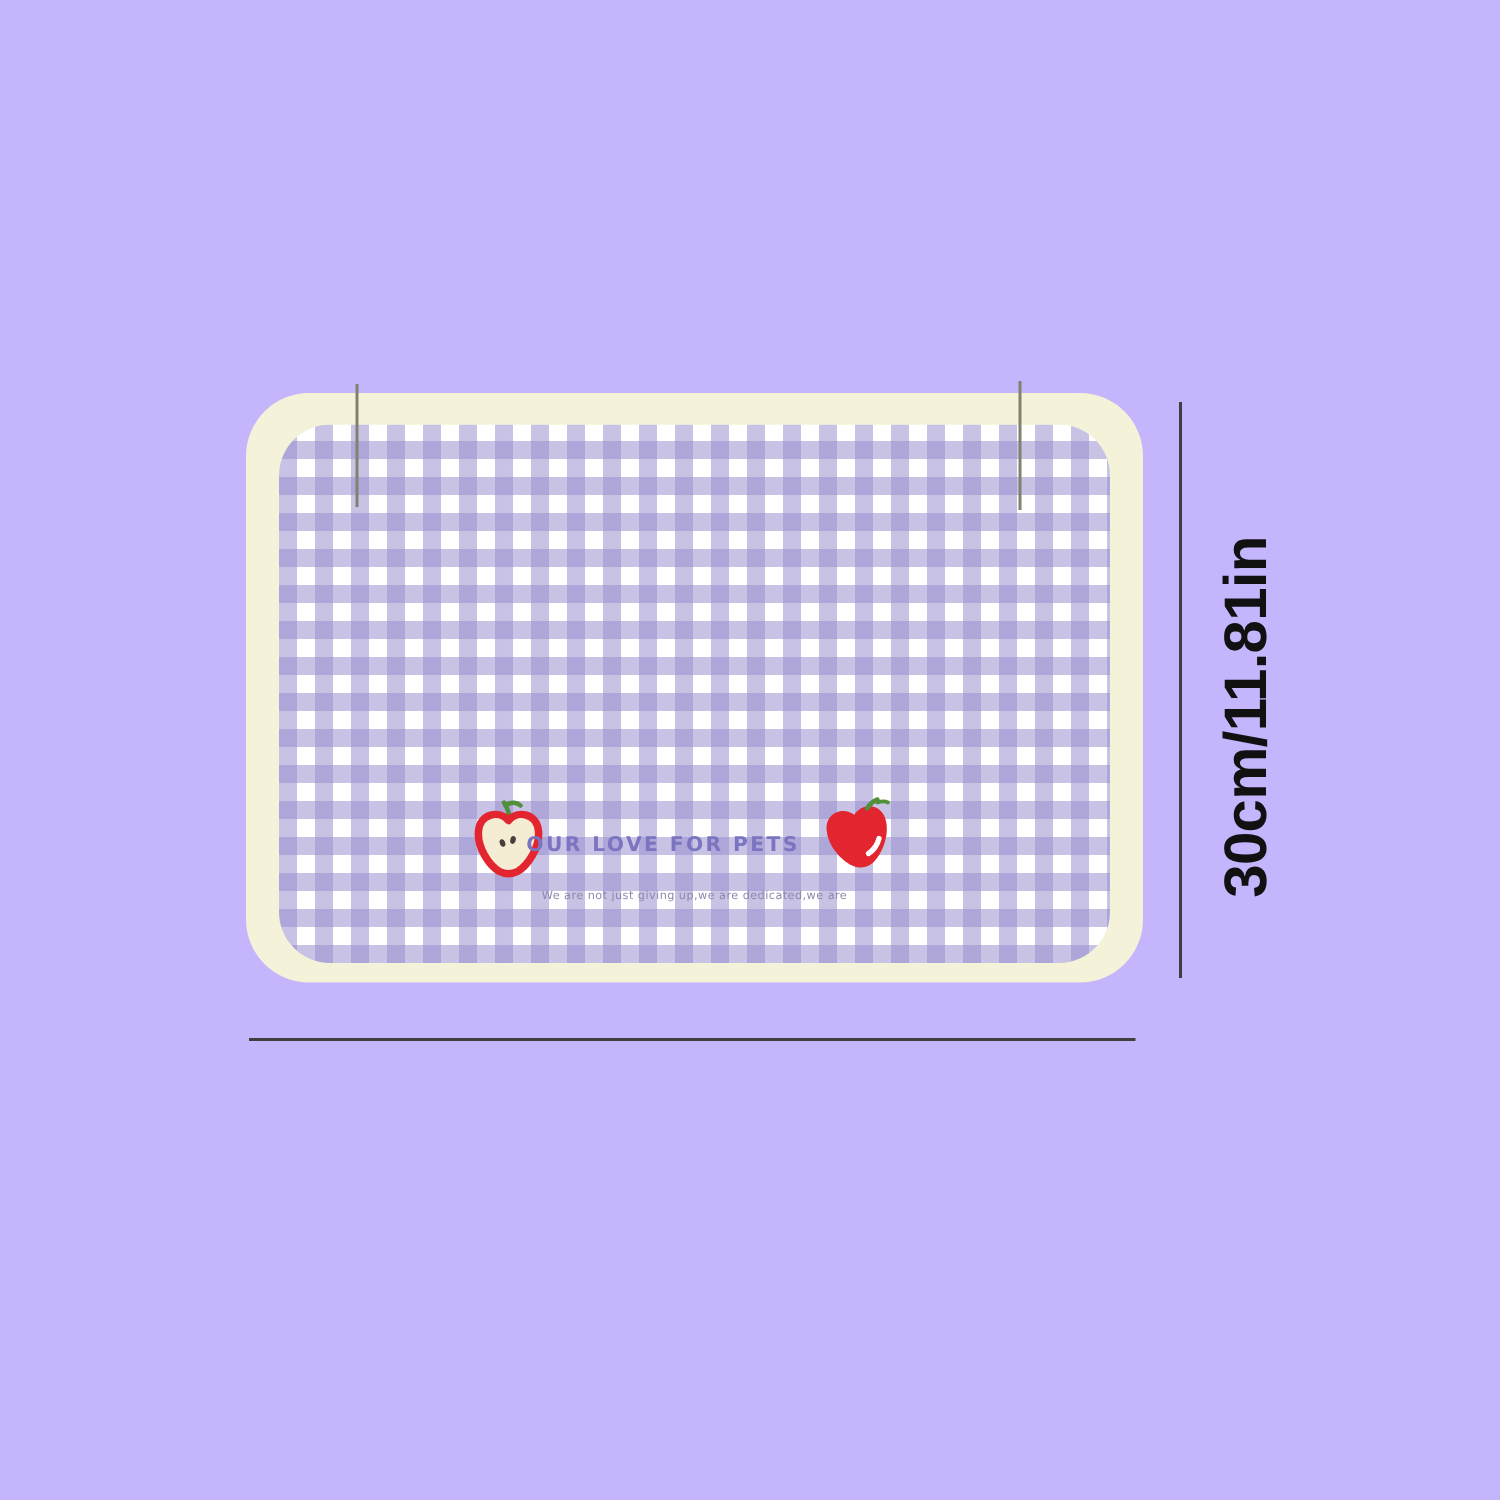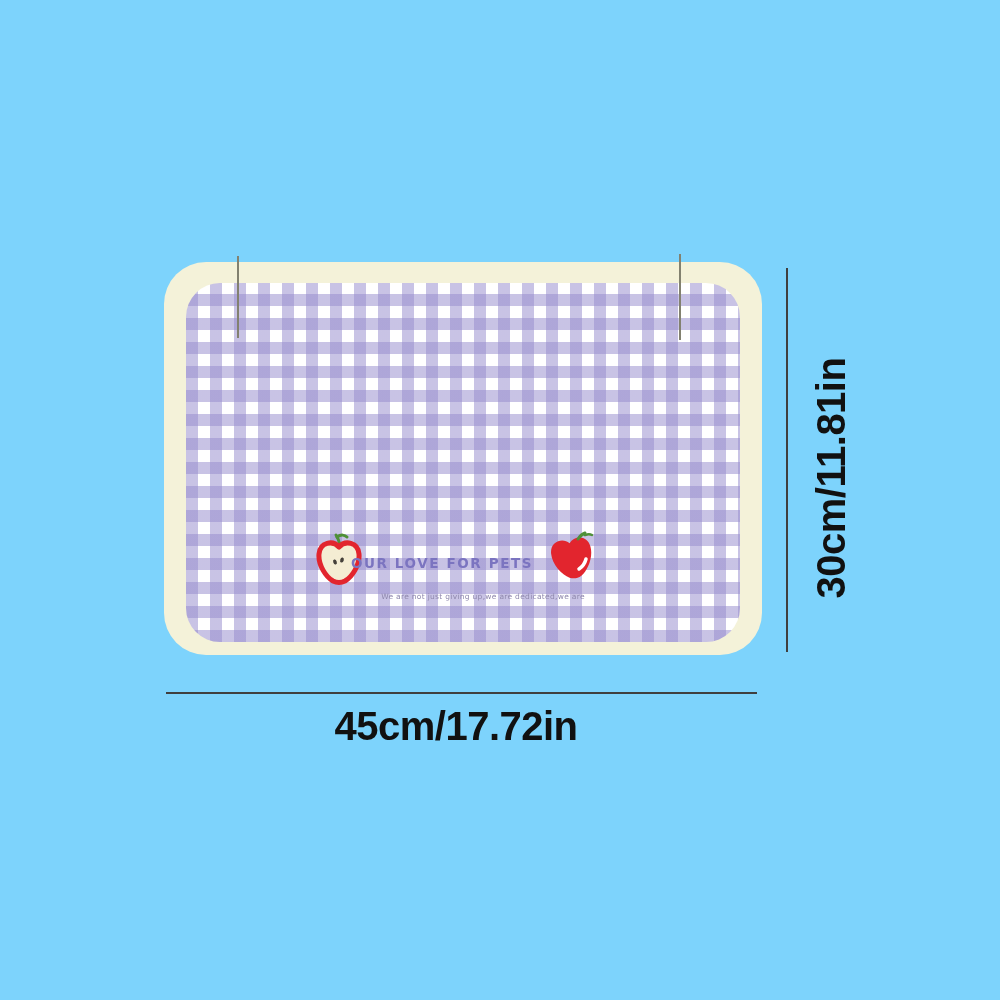--- a/index.html
+++ b/index.html
@@ -1,38 +1,38 @@
 <!DOCTYPE html>
 <html><head>
 <meta charset="utf-8">
 <style>
   html,body{margin:0;padding:0;background:#ffffff;}
   body{width:1000px;height:1000px;position:relative;overflow:hidden;
        font-family:"Liberation Sans", sans-serif;}
 
-  .canvas{position:absolute;left:0;top:0;width:1000px;height:1000px;background:#7dd3fc;}
+  .canvas{position:absolute;left:0;top:0;width:1000px;height:1000px;background:#c4b5fd;}
 
   
   .mat{position:absolute;left:164px;top:262px;width:598px;height:393px;
        background:#f4f2d9;border-radius:42px;}
   .gingham{position:absolute;left:22px;top:21px;right:22px;bottom:13px;
        border-radius:34px;background-color:#ffffff;
        background-image:
          repeating-linear-gradient(90deg, rgba(150,140,205,0.52) 0 12px, rgba(0,0,0,0) 12px 24px),
          repeating-linear-gradient(0deg,  rgba(150,140,205,0.52) 0 12px, rgba(0,0,0,0) 12px 24px);}
 
   
   .apple-cut{position:absolute;left:130px;top:249px;width:46px;height:54px;}
   .apple-red{position:absolute;left:362px;top:246px;width:48px;height:50px;}
   .brand{position:absolute;left:156px;top:272px;width:200px;text-align:center;
          font-family:"DejaVu Sans", sans-serif;font-weight:bold;font-size:13.5px;
          letter-spacing:1.6px;color:#7b74c0;white-space:nowrap;}
   .tagline{position:absolute;left:0;width:100%;text-align:center;
          font-family:"DejaVu Sans", sans-serif;font-size:7.5px;letter-spacing:0.3px;
-         color:#8f88ad;white-space:nowrap;padding-left:20px;}
+         color:#8f88ad;white-space:nowrap;}
   .tagline.l1{top:309px;}
   .tagline.l2{top:322px;}
 
   
   .string{position:absolute;width:2px;background:#82816f;}
   .string-left{left:237px;top:256px;height:82px;}
   .string-right{left:679px;top:254px;height:86px;}
 
   
   .dim-line-h{position:absolute;left:166px;top:692px;width:591px;height:2px;background:#3f3f3f;}
@@ -71,18 +71,17 @@
       </svg>
 
       <div class="tagline l1">We are not just giving up,we are dedicated,we are</div>
     </div>
   </div>
 
   <div class="string string-left"></div>
   <div class="string string-right"></div>
 
   <div class="dim-line-h"></div>
-  <div class="dim-label dim-label-h">45cm/17.72in</div>
 
   <div class="dim-line-v"></div>
   <div class="dim-label dim-label-v">30cm/11.81in</div>
 
 </div>
 
 </body></html>

